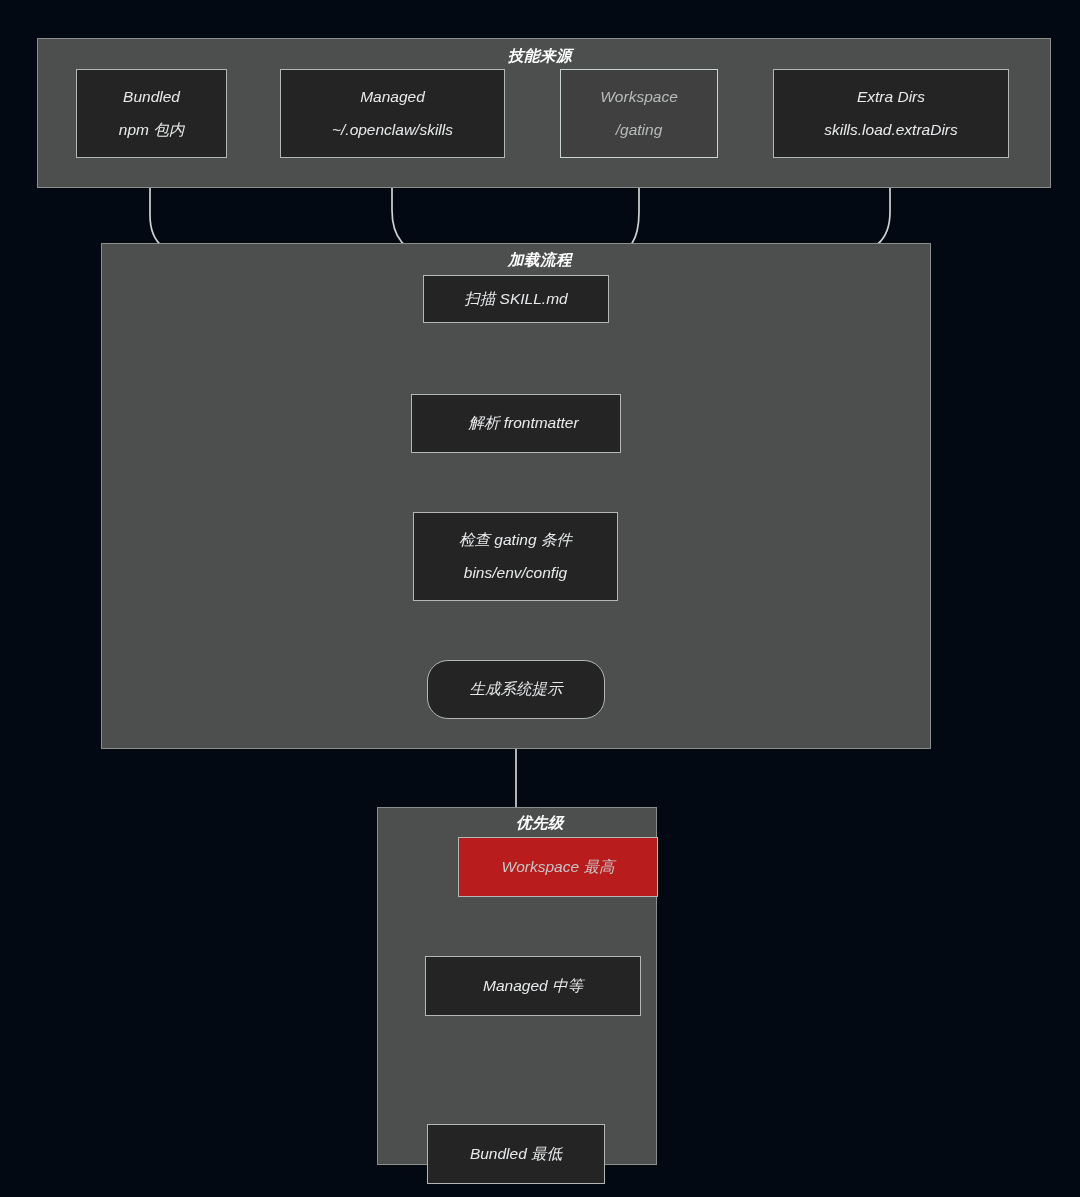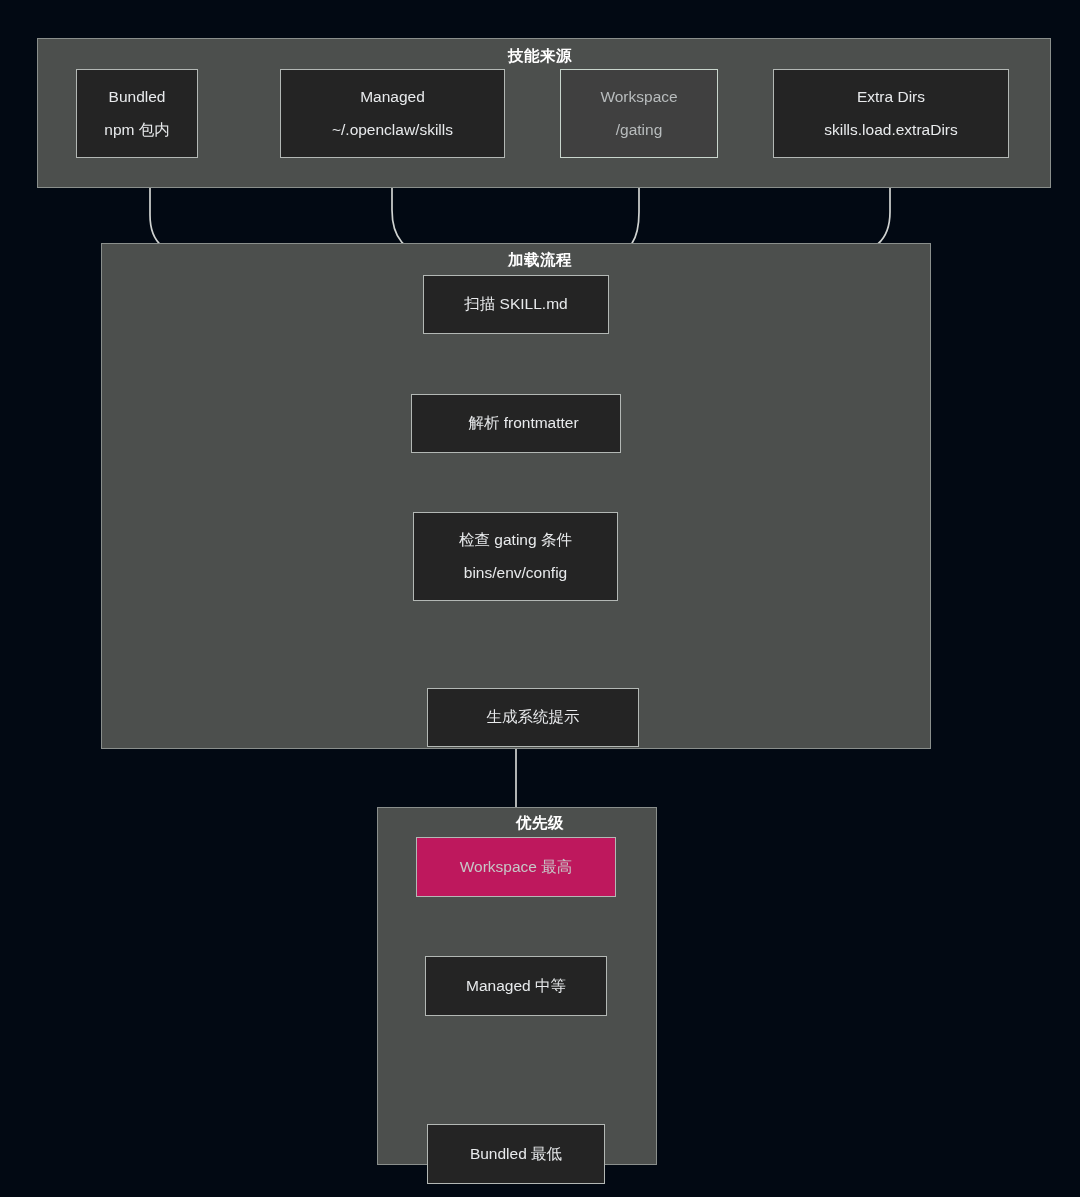--- a/index.html
+++ b/index.html
@@ -13,20 +13,21 @@
     position: relative;
     overflow: hidden;
     font-family: "Liberation Sans", "DejaVu Sans", sans-serif;
   }
 
   #diagram {
     position: absolute;
     left: 0; top: 0;
     width: 1080px;
     height: 1197px;
+    font-style: italic;
   }
 
   
   .cluster {
     position: absolute;
     background: #4c4f4d;
     border: 1px solid #8a8f8c;
     box-sizing: border-box;
   }
   .cluster-label {
@@ -62,40 +63,41 @@
     white-space: nowrap;
   }
   .node .l2 { margin-top: 8px; }
 
   .node-highlight-mint {
     background: #404040;
     border-color: #c9d6cd;
     color: #b8bcbd;
   }
   .node-highlight-pink {
-    background: #be185d;
+    background: #b91c1c;
     border-color: #b3b8b5;
     color: #c7c7c7;
+    margin-left: 42px;
   }
 
   
-  #n-bundled   { left: 76px;  top: 69px;  width: 122px; height: 89px; }
+  #n-bundled   { left: 76px;  top: 69px;  width: 151px; height: 89px; }
   #n-managed   { left: 280px; top: 69px;  width: 225px; height: 89px; }
   #n-workspace { left: 560px; top: 69px;  width: 158px; height: 89px; }
   #n-extradirs { left: 773px; top: 69px;  width: 236px; height: 89px; }
 
   
-  #n-scan      { left: 423px; top: 275px; width: 186px; height: 59px; }
+  #n-scan      { left: 423px; top: 275px; width: 186px; height: 48px; }
   #n-parse     { left: 411px; top: 394px; width: 210px; height: 59px; padding-left: 15px; }
   #n-gating    { left: 413px; top: 512px; width: 205px; height: 89px; }
-  #n-prompt    { left: 427px; top: 688px; width: 212px; height: 59px; }
+  #n-prompt    { left: 427px; top: 660px; width: 178px; height: 59px; border-radius: 21px; }
 
   
   #n-p-ws      { left: 416px; top: 837px;  width: 200px; height: 60px; }
-  #n-p-mg      { left: 425px; top: 956px;  width: 182px; height: 60px; }
+  #n-p-mg      { left: 425px; top: 956px;  width: 216px; height: 60px; }
   #n-p-bd      { left: 427px; top: 1124px; width: 178px; height: 60px; }
 
   #edges {
     position: absolute;
     left: 0; top: 0;
     width: 1080px;
     height: 1197px;
     pointer-events: none;
   }
 </style>

